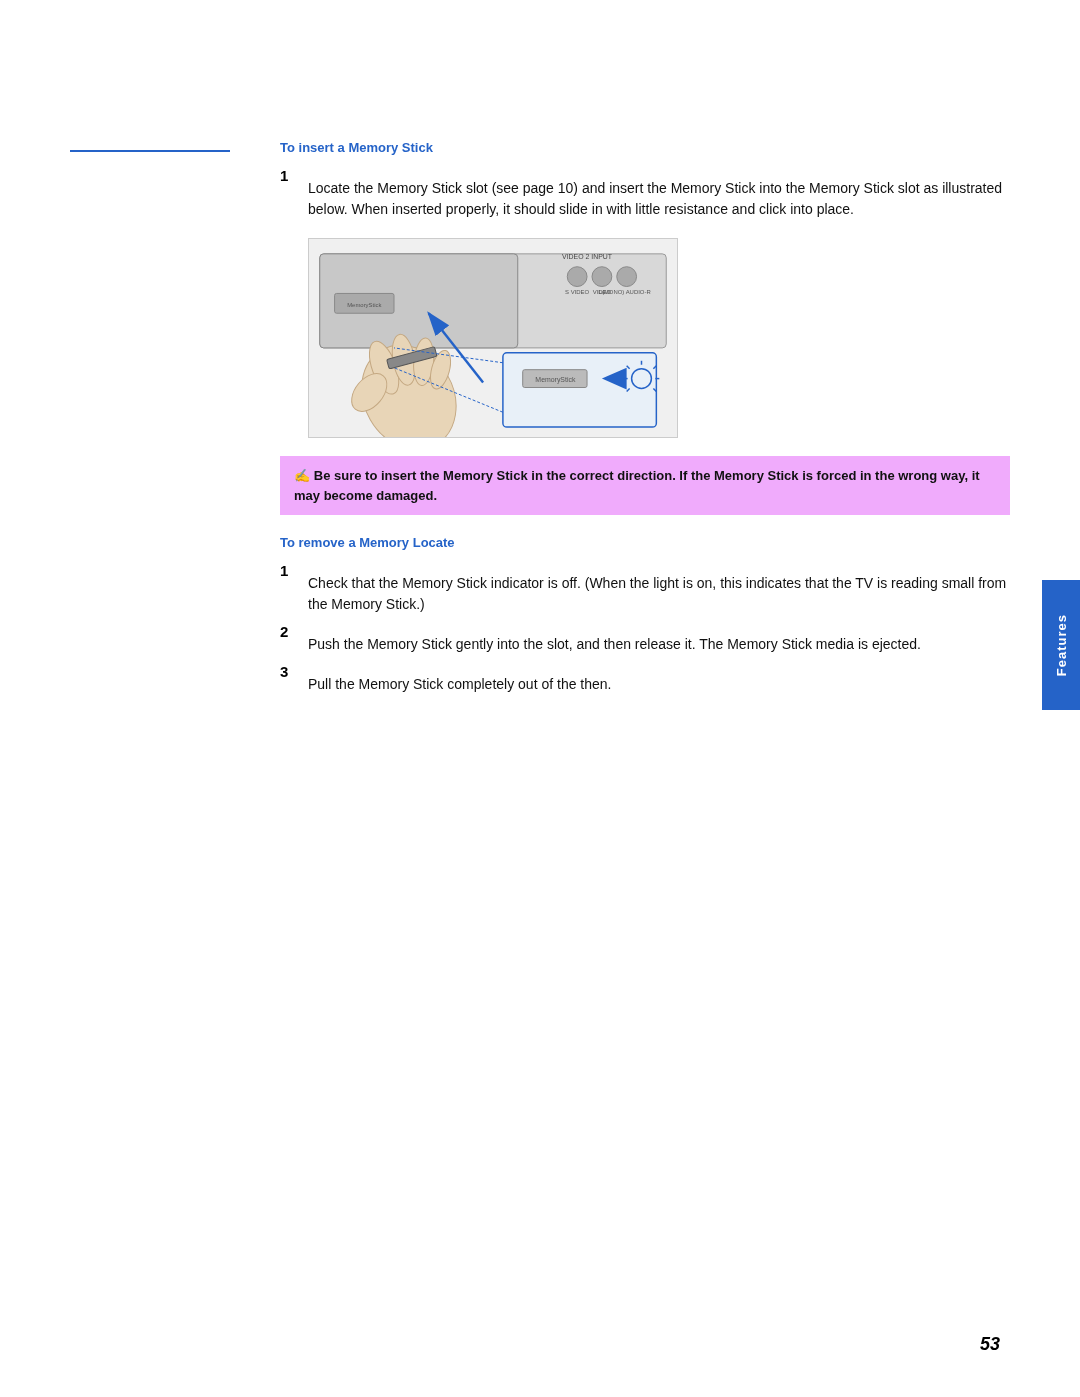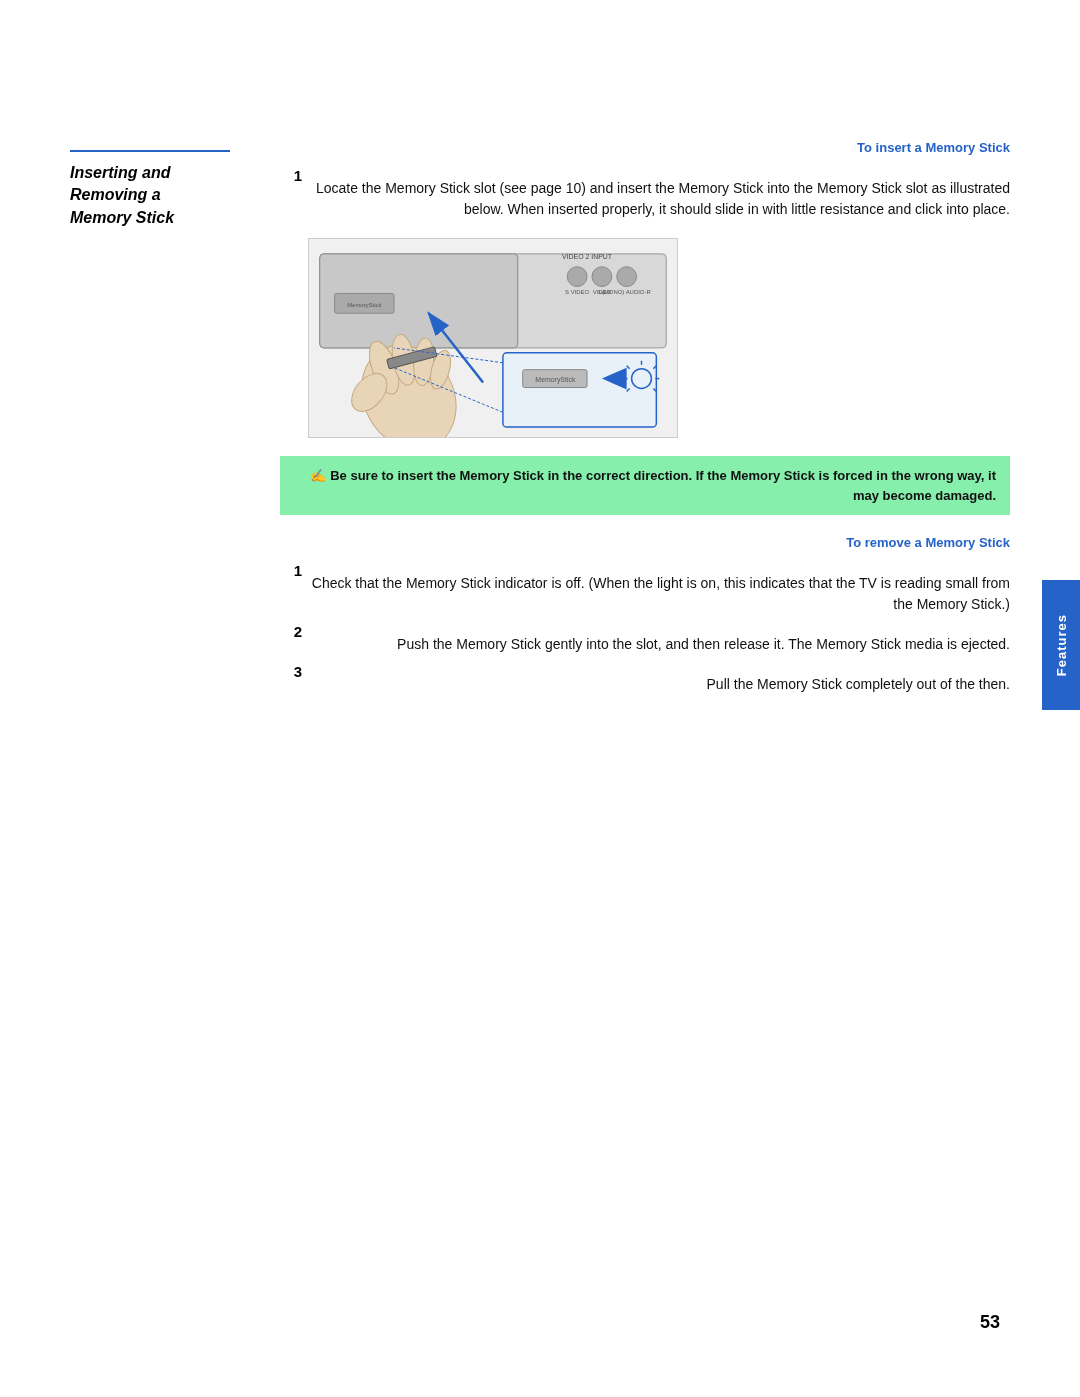--- a/index.html
+++ b/index.html
@@ -69,21 +69,20 @@
       font-weight: bold;
       font-style: italic;
       color: #000000;
       line-height: 1.4;
     }
 
     
     .right-column {
       flex: 1;
       padding-left: 10px;
-      text-align: right;
     }
 
     .subsection-title {
       font-size: 13px;
       font-weight: bold;
       color: #2563c8;
       margin-bottom: 10px;
     }
 
     .numbered-list {
@@ -128,21 +127,21 @@
     }
 
     
     .device-illustration {
       width: 100%;
       height: 100%;
     }
 
     
     .note-box {
-      background: #86efac;
+      background: #f0abfc;
       border: none;
       padding: 10px 14px;
       margin: 10px 0 18px 0;
       font-size: 13px;
       line-height: 1.5;
       color: #111;
     }
 
     .note-icon {
       display: inline;
@@ -150,49 +149,45 @@
       font-size: 13px;
     }
 
     .note-text-bold {
       font-weight: bold;
     }
 
     
     .page-number {
       position: absolute;
-      bottom: 64px;
+      bottom: 42px;
       right: 80px;
       font-size: 18px;
       font-weight: bold;
       color: #000;
+      font-style: italic;
     }
 
     .subsection-gap {
       margin-top: 20px;
     }
   </style>
 </head>
 <body>
 
 <div class="page-container">
 
   <div class="features-tab">
     <span class="features-tab-text">Features</span>
   </div>
 
   <div class="content-area">
 
     <div class="left-column">
       <div class="section-divider"></div>
-      <div class="section-title">
-        <span>Inserting and</span><br>
-        <span>Removing a</span><br>
-        <span>Memory Stick</span>
-      </div>
     </div>
 
     <div class="right-column">
 
       <div>
         <div class="subsection-title">To insert a Memory Stick</div>
 
         <ol class="numbered-list">
           <li>
             <span class="list-number">1</span>
@@ -262,21 +257,21 @@
           </svg>
         </div>
 
         <div class="note-box">
           <span class="note-icon">✍ </span>
           <span class="note-text-bold">Be sure to insert the Memory Stick in the correct direction. If the Memory Stick is forced in the wrong way, it may become damaged.</span>
         </div>
       </div>
 
       <div class="subsection-gap">
-        <div class="subsection-title">To remove a Memory Stick</div>
+        <div class="subsection-title">To remove a Memory Locate</div>
 
         <ol class="numbered-list">
           <li>
             <span class="list-number">1</span>
             <span class="list-content">Check that the Memory Stick indicator is off. (When the light is on, this indicates that the TV is reading small from the Memory Stick.)</span>
           </li>
           <li>
             <span class="list-number">2</span>
             <span class="list-content">Push the Memory Stick gently into the slot, and then release it. The Memory Stick media is ejected.</span>
           </li>

